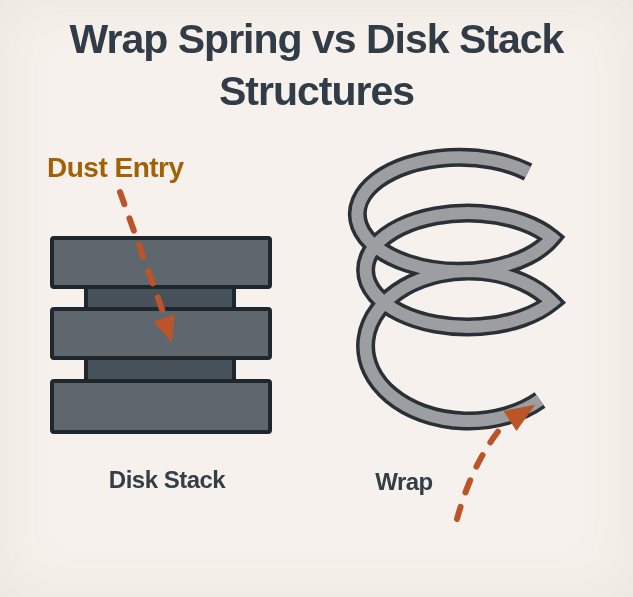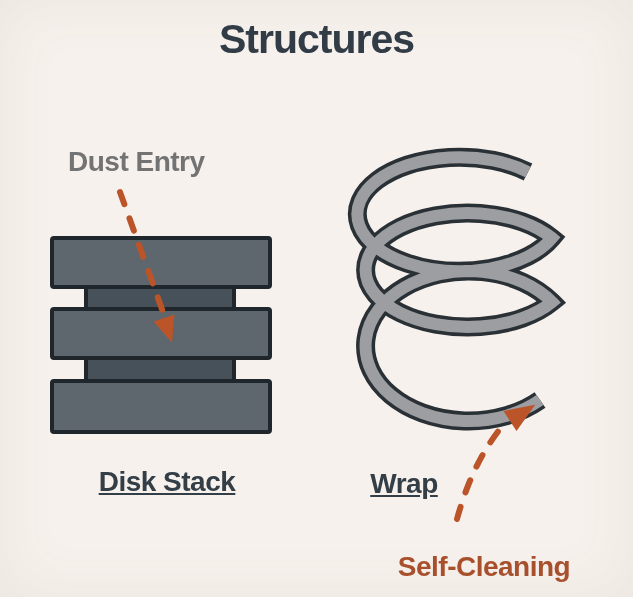--- a/index.html
+++ b/index.html
@@ -21,37 +21,37 @@
   }
   .callout{
     position:absolute;
     font-size:28px;
     font-weight:700;
     letter-spacing:-0.5px;
     white-space:nowrap;
   }
   .figure-label{
     position:absolute;
-    font-size:28px;
+    font-size:24px;
     font-weight:700;
     letter-spacing:-0.5px;
     text-align:right;
     line-height:1.22;
     transform:translateX(-50%);
     white-space:nowrap;
-    text-decoration:underline;
   }
   svg.layer{position:absolute;left:0;top:0;}
 </style>
 </head>
 <body>
 
 <div class="canvas" style="background-color: rgb(246, 241, 236);">
 
   <div class="title" style="color: rgb(49, 60, 70);">
+    <div>Wrap Spring vs Disk Stack</div>
     <div>Structures</div>
   </div>
 
   <svg class="layer" width="633" height="597" viewBox="0 0 633 597">
 
     <g>
 
       <rect x="86" y="283" width="148" height="28" rx="2" stroke-width="4" fill="#46515a" stroke="#1f272d"></rect>
       <rect x="86" y="355" width="148" height="28" rx="2" stroke-width="4" fill="#46515a" stroke="#1f272d"></rect>
 
@@ -69,23 +69,22 @@
       <path d="M 120 192 L 163 312" fill="none" stroke-width="6" stroke-linecap="round" stroke-dasharray="13 15" stroke="#bb5429"></path>
       <polygon points="0,-11 26,0 0,11" transform="translate(164,318) rotate(72)" fill="#bb5429"></polygon>
     </g>
 
     <g>
       <path d="M 457 519 C 465 490 478 455 504 424" fill="none" stroke-width="6" stroke-linecap="round" stroke-dasharray="13 15" stroke="#bb5429"></path>
       <polygon points="0,-12 30,0 0,12" transform="translate(510,421) rotate(-33)" fill="#bb5429"></polygon>
     </g>
   </svg>
 
-  <div class="callout" style="left: 47px; top: 146px; color: #737373; margin-left: 21px;">Dust Entry</div>
+  <div class="callout" style="left: 47px; top: 152px; color: #a16207;">Dust Entry</div>
 
   <div class="figure-label" style="left: 167px; top: 465px; color: rgb(51, 62, 71);">Disk Stack</div>
 
   <div class="figure-label" style="left: 404px; top: 467px; color: rgb(51, 62, 71);">
     <div>Wrap</div>
   </div>
 
-  <div class="callout" style="left: 484px; top: 551px; transform: translateX(-50%); color: rgb(168, 80, 44);">Self-Cleaning</div>
 
 </div>
 
 </body></html>

